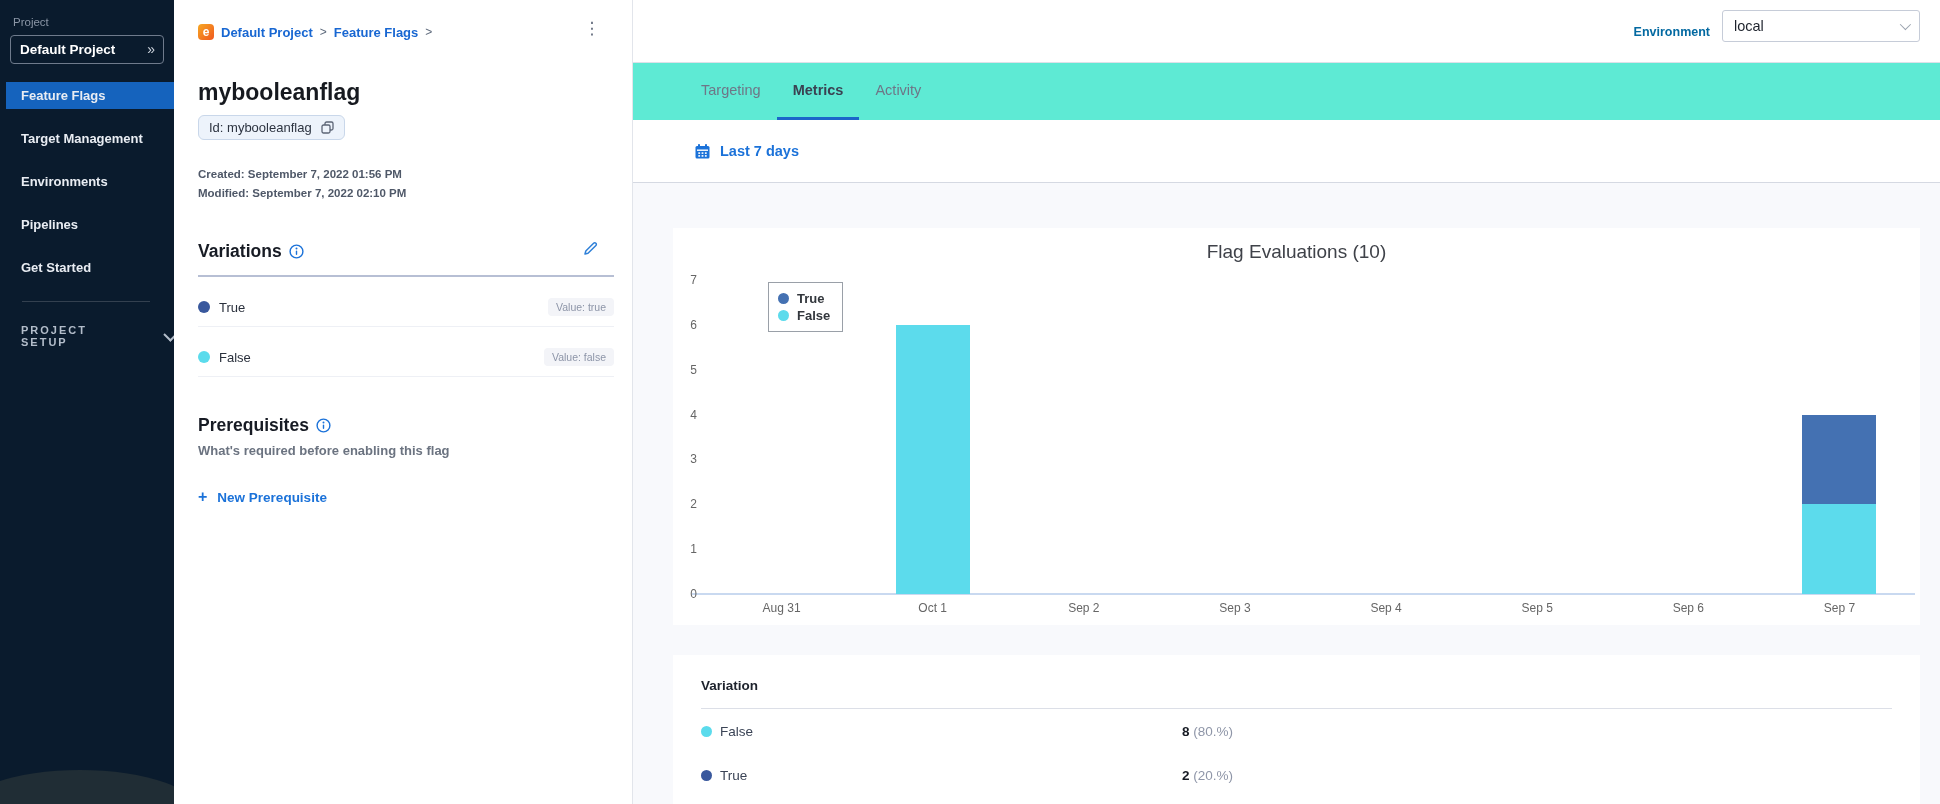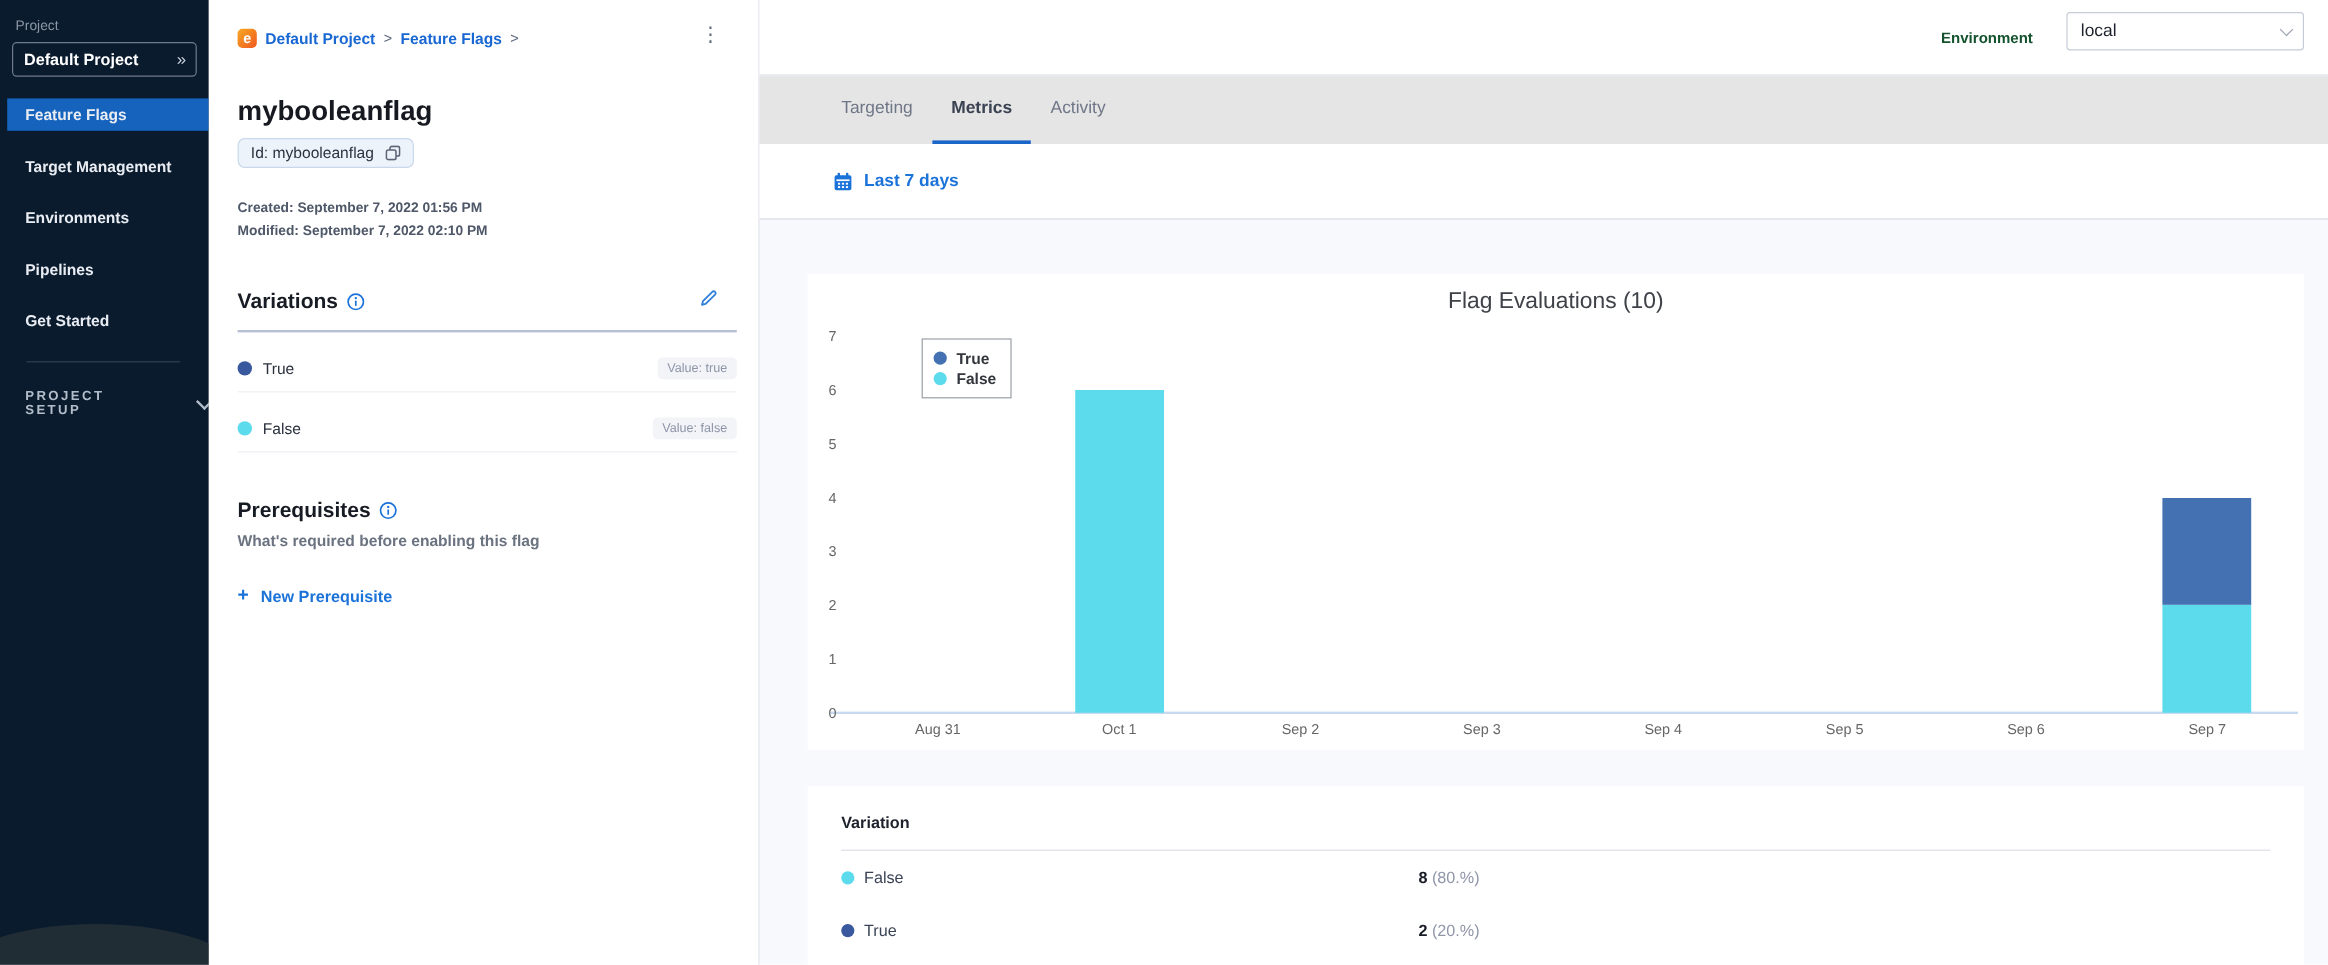--- a/index.html
+++ b/index.html
@@ -54,27 +54,27 @@
   .value-pill { font-size:10.5px; color:#8d95a8; background:#f3f4f8; padding:3px 8px; border-radius:4px; }
   .prereq-head { margin-top:38px; }
   .prereq-desc { margin-top:7px; font-size:13px; font-weight:600; color:#6b7380; }
   .new-prereq { margin-top:30px; display:flex; align-items:center; gap:10px; color:#1b72d9; cursor:pointer; }
   .new-prereq .plus { font-size:16px; font-weight:700; }
   .new-prereq .lbl { font-size:13.5px; font-weight:700; }
 
   
   .right-panel { position:absolute; left:632px; top:0; width:1308px; height:804px; background:#f8f9fc; border-left:1px solid #e2e5eb; }
   .topbar { height:63px; background:#fff; border-bottom:1px solid #dde1e9; position:relative; }
-  .env-label { position:absolute; right:246px; top:25px; font-size:12.5px; font-weight:700; color:#14532d; }
+  .env-label { position:absolute; right:230px; top:25px; font-size:12.5px; font-weight:700; color:#0369a1; }
   .env-select { position:absolute; right:20px; top:10px; width:198px; height:32px; border:1px solid #c6ccd8; border-radius:3px;
                 background:#fff; display:flex; align-items:center; justify-content:space-between; padding:0 11px; cursor:pointer; }
   .env-select .val { font-size:14.5px; color:#1d222c;text-align:center; }
   .env-select .chev { width:8px; height:8px; border-right:1.5px solid #9aa2ae; border-bottom:1.5px solid #9aa2ae;
                       transform:rotate(45deg) translateY(-2px); }
-  .tabs-row { height:57px; background:#e5e5e5; display:flex; align-items:stretch; padding-left:52px;text-align:center; }
+  .tabs-row { height:57px; background:#5eead4; display:flex; align-items:stretch; padding-left:52px;text-align:center; }
   .tab { padding:0 16px; display:flex; align-items:center; font-size:14.5px; color:#6e7687; border-bottom:3px solid transparent; cursor:pointer; }
   .tab.active { color:#3a4252; font-weight:700; border-bottom-color:#1b66c9; }
   .range-row { height:63px; background:#fff; border-bottom:1px solid #d5d9e2; display:flex; align-items:center; padding-left:61px; gap:9px; cursor:pointer; }
   .range-label { font-size:14.5px; font-weight:700; color:#1b72d9; }
 
   
   .chart-card { margin:45px 20px 0 40px; height:397px; background:#fff; position:relative; }
   .chart-title { text-align:center; padding-top:13px; font-size:19px; color:#3f4249; }
   .chart-area { margin:17px 5px 0 33px; height:314px; position:relative; }
   .ytick { position:absolute; left:-33px; width:24px; text-align:right; font-size:12px; color:#666; transform:translateY(50%); }

